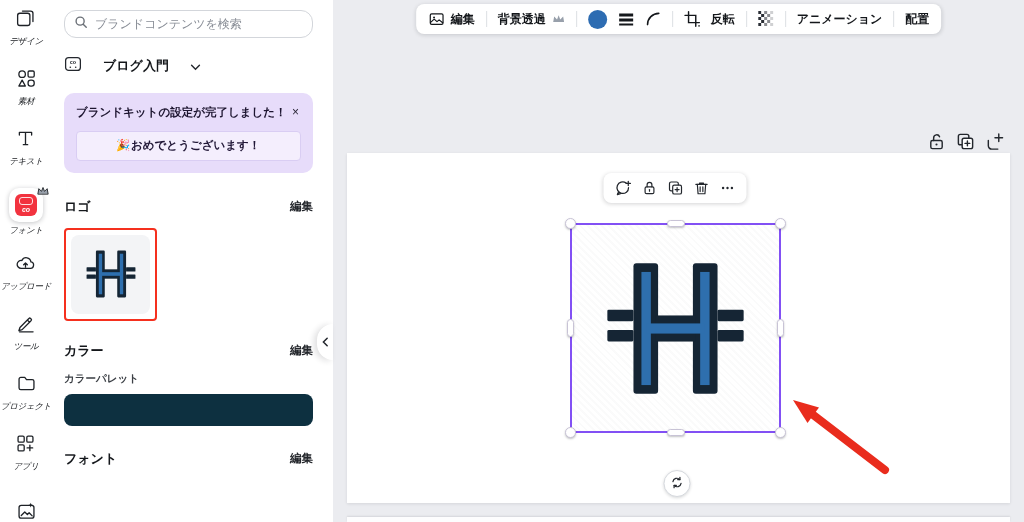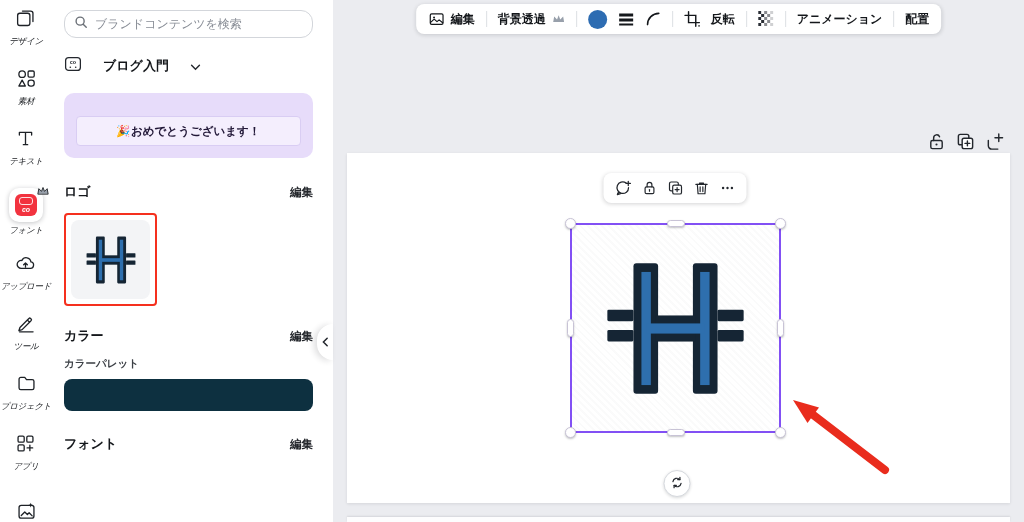--- a/index.html
+++ b/index.html
@@ -228,20 +228,24 @@
     </span>
     <span class="f-label">ブログ入門</span>
     <span>
       <svg width="11" height="7" viewBox="0 0 12 8" fill="none" stroke="#23272d" stroke-width="1.6" stroke-linecap="round">
           <path d="M1.5 1.5L6 6l4.5-4.5"></path>
         </svg>
     </span>
   </div>
 
   <div class="notif">
+    <div class="notif-head">
+      <span class="notif-title">ブランドキットの設定が完了しました！</span>
+      <button class="notif-close">×</button>
+    </div>
     <button class="notif-btn">🎉おめでとうございます！</button>
   </div>
 
   <div class="section-head logo-head">
     <span class="section-title">ロゴ</span>
     <button class="edit-link">編集</button>
   </div>
   <button class="logo-thumb">
     <span class="logo-thumb-inner">
       <svg width="52" height="52" viewBox="0 0 100 100">

